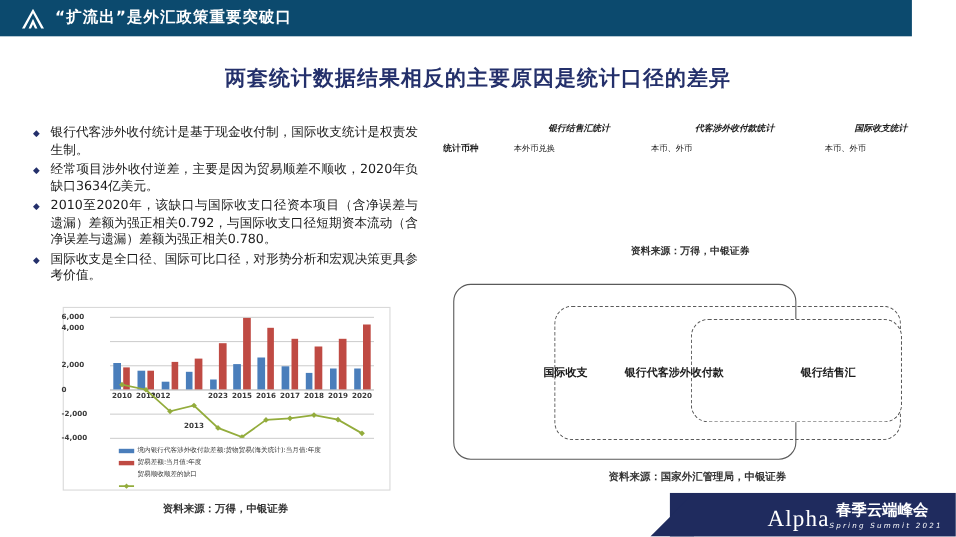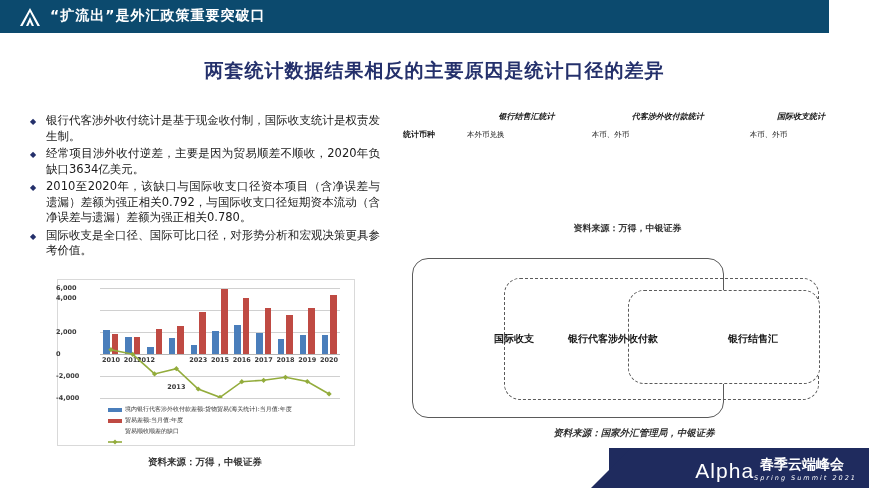--- a/index.html
+++ b/index.html
@@ -124,21 +124,21 @@
     left:220px;top:38px;width:190px;height:92px;
     border:1px dashed #5a5a5a;border-radius:16px;
     background:#ffffff;
   }
   .venn-label{
     position:absolute;font-size:10px;color:#1a1a1a;
     white-space:nowrap;font-weight:bold;padding-left:48px;
   }
   #venn-source{
     position:absolute;left:408px;top:427px;width:452px;
-    text-align:center;font-size:9.5px;color:#333;font-weight:bold;font-style:italic;
+    text-align:center;font-size:9.5px;color:#333;font-weight:bold;
   }
   
   #footer{
     position:absolute;left:0;bottom:0;width:869px;height:40px;
     overflow:hidden;
   }
   #footer-band{
     position:absolute;right:0;bottom:0;width:260px;height:40px;
     background:#1f2b5e;
   }
@@ -146,21 +146,21 @@
     position:absolute;right:238px;bottom:0;width:40px;height:40px;
     background:#1f2b5e;
     clip-path:polygon(100% 0,100% 100%,0 100%);
   }
   #footer-logo-wrap{
     position:absolute;right:12px;bottom:6px;
     display:flex;align-items:flex-end;
   }
   #alpha-word{
     color:#ffffff;font-size:21px;letter-spacing:1px;
-    font-family:Liberation Sans, sans-serif;
+    font-family:Liberation Serif, serif;
     line-height:22px;
   }
   #alpha-cn{
     color:#ffffff;font-size:14px;font-weight:bold;margin-left:6px;
     line-height:17px;
   }
   #alpha-en{
     color:#ffffff;font-size:6.5px;letter-spacing:2px;
     font-style:italic;text-align:center;margin-top:1px;
   }

